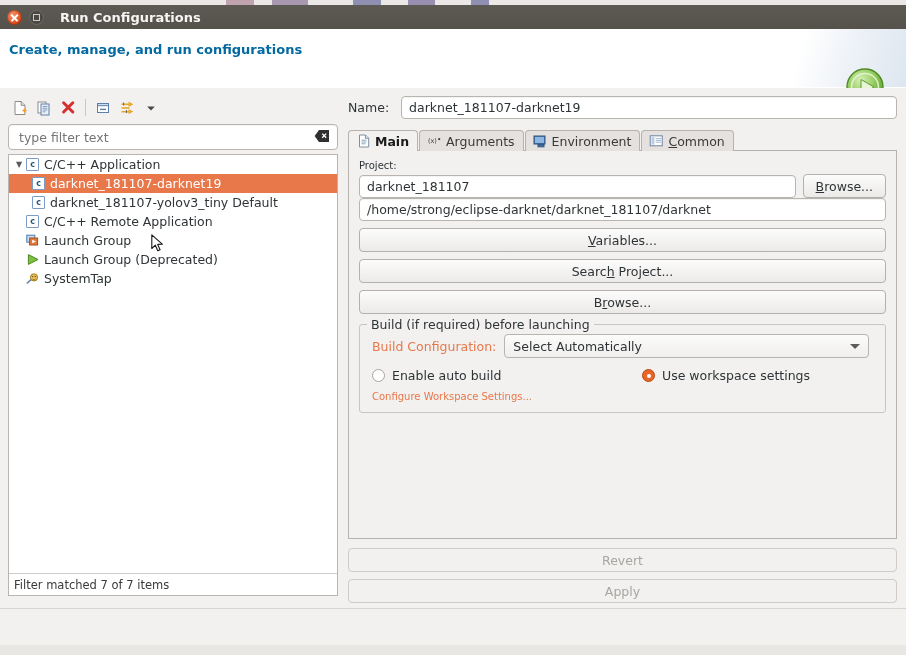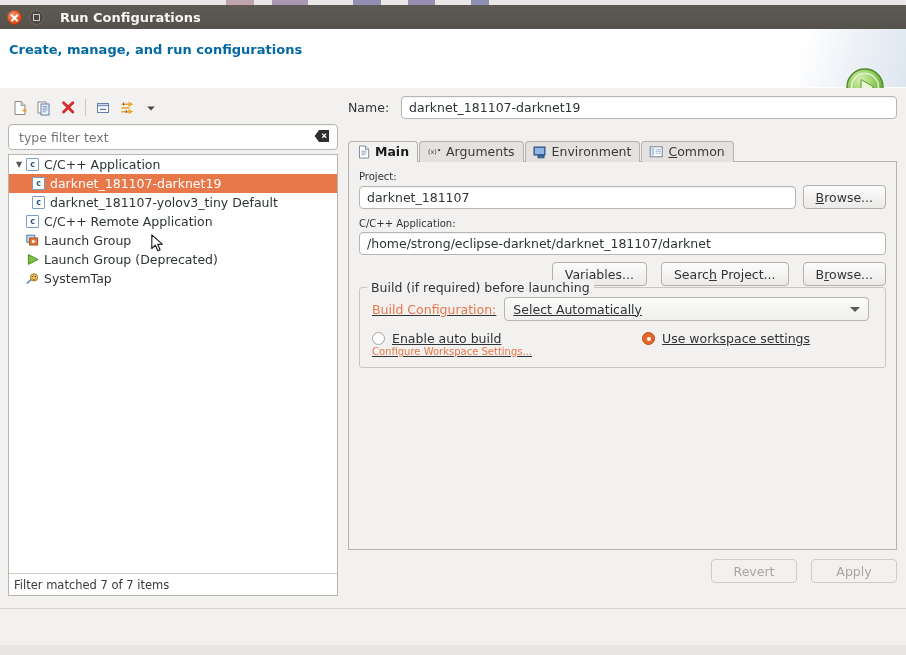--- a/index.html
+++ b/index.html
@@ -67,48 +67,48 @@
     display:flex;align-items:center;padding-left:5px;box-sizing:border-box;font-size:11.5px;color:#3a3a3a;background:#fff;}
   .cursor-ar{position:absolute;left:142px;top:79px;width:13px;height:19px;pointer-events:none;}
 
   
   .right-col{position:absolute;left:348px;top:6px;width:549px;}
   .name-row{display:flex;align-items:center;height:26px;}
   .name-lab{font-size:12.5px;margin-right:12px;}
   .name-in{flex:1;height:23px;background:#fff;border:1px solid #b8b4b0;border-radius:4px;
     box-shadow:inset 0 1px 1px rgba(0,0,0,.05);display:flex;align-items:center;padding-left:7px;box-sizing:border-box;font-size:12.5px;}
 
-  .tabs{display:flex;align-items:center;height:22px;margin-top:20px;position:relative;z-index:2;}
+  .tabs{display:flex;align-items:flex-end;height:22px;margin-top:9px;position:relative;z-index:2;}
   .tab{height:20px;display:flex;align-items:center;padding:0 8px 0 7px;font-size:12.5px;
     border:1px solid #b6b2ae;border-bottom:none;border-radius:4px 4px 0 0;background:#e4e1de;margin-right:1px;color:#3a3a3a;}
   .tab.active{background:#f2f1f0;font-weight:bold;border-color:#b6b2ae;color:#1b1b1b;position:relative;}
   .tab.active:after{content:"";position:absolute;left:0;right:0;bottom:-1px;height:2px;background:#f2f1f0;}
   .tab .ti{width:15px;height:14px;margin-right:4px;display:flex;align-items:center;justify-content:center;flex:none;}
   .u{text-decoration:underline;}
 
   .tabpanel{border:1px solid #b6b2ae;background:#f2f1f0;height:389px;box-sizing:border-box;padding:9px 10px 0 10px;margin-top:-1px;position:relative;}
   .flab{font-size:10px;margin:0 0 3px 0;}
   .txtin{height:23px;background:#fff;border:1px solid #b8b4b0;border-radius:4px;
     box-shadow:inset 0 1px 1px rgba(0,0,0,.05);display:flex;align-items:center;padding-left:7px;box-sizing:border-box;font-size:12.5px;}
   .row-f{display:flex;gap:7px;align-items:center;}
   .btn{height:24px;min-width:60px;padding:0 12px;background:linear-gradient(180deg,#fcfcfc,#eceae8);
     border:1px solid #b4b0ac;border-radius:4px;font-family:inherit;font-size:12.5px;color:#2e3436;
     display:flex;align-items:center;justify-content:center;box-sizing:border-box;}
   .btn.dis{color:#a9a5a1;background:#f2f1f0;border-color:#cfccc8;}
-  .btnrow{display:flex;justify-content:flex-end;gap:14px;margin-top:7px;}
-
-  .group{margin-top:1px;border:1px solid #c9c6c2;border-radius:3px;padding:9px 16px 10px 12px;position:relative;text-decoration:underline;}
+  .btnrow{display:flex;justify-content:flex-end;gap:7px;margin-top:7px;flex-direction:column;}
+
+  .group{margin-top:10px;border:1px solid #c9c6c2;border-radius:3px;padding:9px 16px 10px 12px;position:relative;}
   .group-title{position:absolute;top:-8px;left:7px;background:#f2f1f0;padding:0 4px;font-size:12.5px;color:#2e3436;}
   .bc-row{display:flex;align-items:center;margin-bottom:10px;}
   .bc-lab{color:#e8774a;font-size:12.5px;margin-right:8px;}
   .combo{flex:1;height:24px;background:linear-gradient(180deg,#fbfbfa,#f0efed);border:1px solid #b8b4b0;border-radius:4px;
     display:flex;align-items:center;padding:0 8px;box-sizing:border-box;font-size:12.5px;justify-content:space-between;}
   .caret{width:0;height:0;border-left:5px solid transparent;border-right:5px solid transparent;border-top:5px solid #5d5a57;}
 
-  .radios{display:grid;grid-template-columns:270px 1fr;}
+  .radios{display:grid;grid-template-columns:270px 1fr;row-gap:8px;}
   .rb{display:flex;align-items:center;font-size:12.5px;}
   .dot{width:13px;height:13px;border-radius:50%;border:1px solid #a7a3a0;background:#fff;margin-right:7px;flex:none;box-sizing:border-box;}
   .dot.on{background:#e8662a;border-color:#b8470f;position:relative;}
   .dot.on:after{content:"";position:absolute;left:3.5px;top:3.5px;width:4px;height:4px;border-radius:50%;background:#fff;}
   .link{color:#e8774a;font-size:10px;}
 
   .footer-sep{position:absolute;left:0;top:520px;width:906px;height:1px;background:#d8d5d1;}
   .footer{position:absolute;left:0;top:521px;width:906px;height:124px;}
 </style>
 </head>
@@ -331,21 +331,20 @@
       <div class="tabpanel">
 
         <div class="flab">Project:</div>
         <div class="row-f">
           <div class="txtin" style="flex:1">darknet_181107</div>
           <div class="btn">
             <span><span class="u">B</span>rowse...</span>
           </div>
         </div>
 
-        <div class="flab" style="margin-top:9px">C/C++ Application:</div>
         <div class="txtin">/home/strong/eclipse-darknet/darknet_181107/darknet</div>
 
         <div class="btnrow">
           <div class="btn">
             <span><span class="u">V</span>ariables...</span>
             </div>
           <div class="btn">
             <span>Searc<span class="u">h</span> Project...</span>
             </div>
           <div class="btn">

